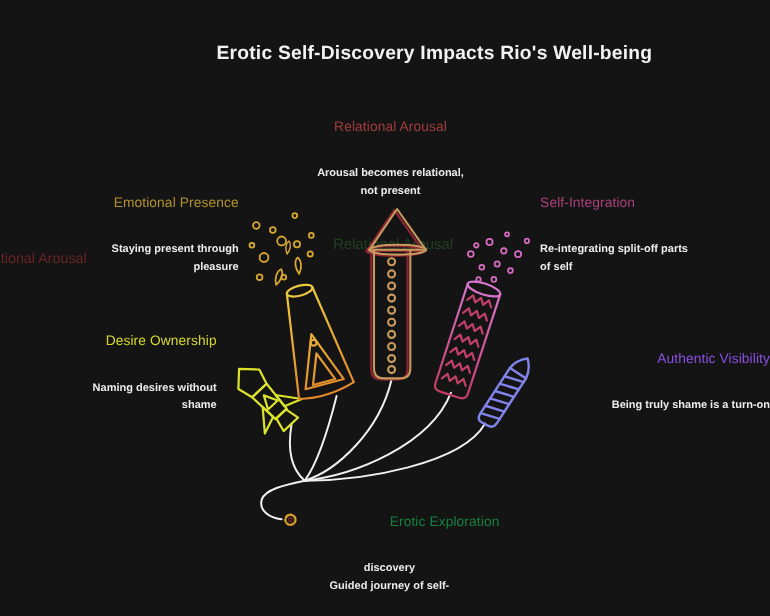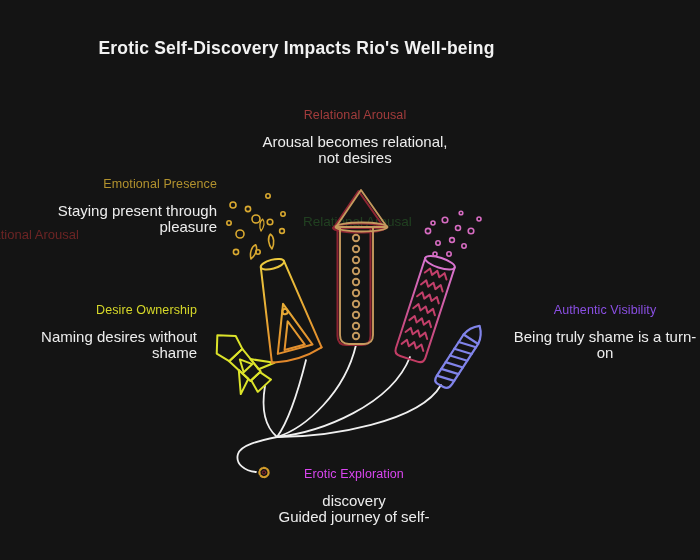--- a/index.html
+++ b/index.html
@@ -1,32 +1,32 @@
 <!DOCTYPE html>
 <html style="--bg: #141414; --title_text: #f2f2f2; --body_text: #ededed; --rocket_yellow: #dce32a; --cone_top: #ecc93e; --cone_bottom: #e2862a; --spark_gold: #d9a930; --rocket_tan: #c59a5e; --rocket_crimson: #8e2433; --cyl_top: #d974d0; --cyl_bottom: #c23b62; --spark_pink: #d76cc2; --rocket_blue: #8184ea; --string: #f0f0f0; --sparkle_gold: #d29b2b; --ghost_red: #7b2727; --ghost_green: #2d6b2d;"><head>
 <meta charset="utf-8">
 <style>
   html,body{margin:0;padding:0;background:#141414;}
   .canvas{
     position:relative;width:700px;height:560px;background:var(--bg,#141414);
     overflow:hidden;font-family:"Liberation Sans", sans-serif;
   }
   .title{
-    position:absolute;left:0;top:38px;width:593px;text-align:center;
+    position:absolute;left:0;top:38px;width:593px;text-align:right;
     font-size:17.5px;font-weight:bold;letter-spacing:.2px;color:var(--title_text,#f2f2f2);
   }
   .node{position:absolute;}
   .node-title{font-size:12.5px;font-weight:500;letter-spacing:.1px;}
-  .node-desc{margin-top:12px;font-size:15px;font-weight:400;line-height:15.5px;color:var(--body_text,#ededed);}
+  .node-desc{margin-top:28px;font-size:10px;font-weight:700;line-height:15.5px;color:var(--body_text,#ededed);}
   .node-desc span{display:block;}
   .n-rel{left:205px;top:108px;width:300px;text-align:center;}
   .n-emo{left:-13px;top:177px;width:230px;text-align:right;}
   .n-int{left:491px;top:177px;width:210px;text-align:left;}
   .n-des{left:-33px;top:303px;width:230px;text-align:right;}
-  .n-vis{left:510px;top:303px;width:190px;text-align:center;}
+  .n-vis{left:510px;top:319px;width:190px;text-align:right;}
   .n-ero{left:254px;top:467px;width:200px;text-align:center;}
   .ghost{position:absolute;font-size:13px;white-space:nowrap;}
   .ghost-left{left:-26px;top:227px;color:var(--ghost_red,#7b2727);opacity:.85;}
   .ghost-center{left:303px;top:214px;color:var(--ghost_green,#2d6b2d);opacity:.5;font-size:13.5px;}
   .art{position:absolute;left:0;top:0;width:700px;height:560px;}
   .art path,.art ellipse,.art circle{stroke-linecap:round;stroke-linejoin:round;}
   .strings path{stroke:var(--string,#f0f0f0);stroke-width:1.8;fill:none;}
   .sk-yellow{stroke:var(--rocket_yellow,#dce32a);stroke-width:2;}
   .sk-cone{stroke:url(#gCone);stroke-width:2;}
   .sk-gold{stroke:var(--spark_gold,#d9a930);stroke-width:1.6;}
@@ -174,49 +174,56 @@
       <path d="M-8.7,13 L8.7,8"></path>
       <path d="M-8.7,21 L8.7,16"></path>
       <path d="M-8.7,29 L8.7,24"></path>
     </g>
   </svg>
 
   <div class="node n-rel">
     <div class="node-title" style="color: rgb(162, 60, 60);">Relational Arousal</div>
     <div class="node-desc">
       <span>Arousal becomes relational,</span>
-      <span>not desires</span>
+      <span>not present</span>
     </div>
   </div>
 
   <div class="node n-emo">
     <div class="node-title" style="color: rgb(178, 146, 46);">Emotional Presence</div>
     <div class="node-desc">
       <span>Staying present through</span>
       <span>pleasure</span>
     </div>
   </div>
 
+  <div class="node n-int">
+    <div class="node-title" style="color: rgb(168, 65, 126);">Self-Integration</div>
+    <div class="node-desc">
+      <span>Re-integrating split-off parts</span>
+      <span>of self</span>
+    </div>
+  </div>
 
   <div class="node n-des">
     <div class="node-title" style="color: rgb(214, 216, 41);">Desire Ownership</div>
     <div class="node-desc">
       <span>Naming desires without</span>
       <span>shame</span>
     </div>
   </div>
 
   <div class="node n-vis">
     <div class="node-title" style="color: rgb(138, 79, 227);">Authentic Visibility</div>
     <div class="node-desc">
       <span>Being truly shame is a turn-on</span>
     </div>
   </div>
 
   <div class="node n-ero">
-    <div class="node-title" style="color: #d946ef;">Erotic Exploration</div>
+    <div class="node-title" style="color: #15803d; text-align: right;">Erotic Exploration</div>
     <div class="node-desc">
       <span>discovery</span>
       <span>Guided journey of self-</span>
     </div>
   </div>
 
 </div>
 
 </body></html>

